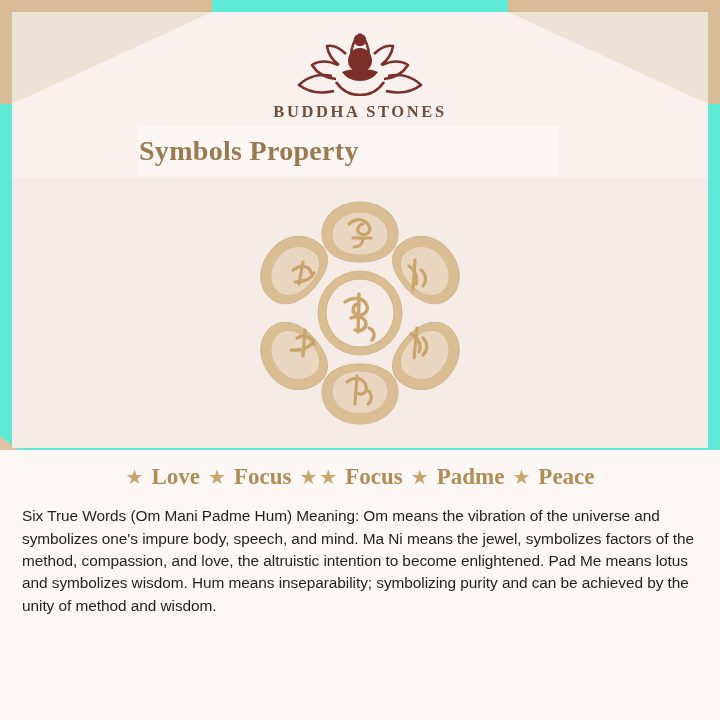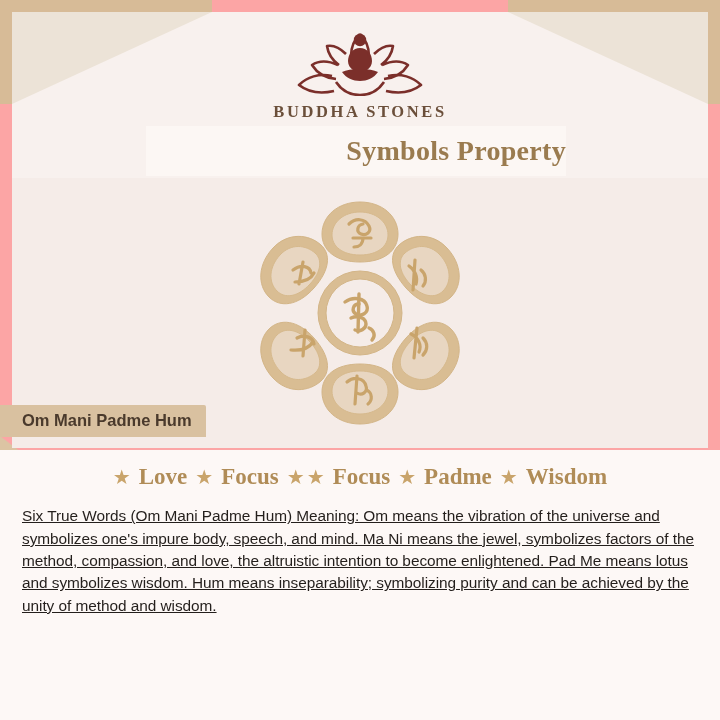--- a/index.html
+++ b/index.html
@@ -5,21 +5,21 @@
   * { box-sizing: border-box; }
   html, body {
     margin: 0; padding: 0;
     width: 720px; height: 720px;
     overflow: hidden;
     font-family: "Liberation Sans", sans-serif;
   }
   #page {
     position: relative;
     width: 720px; height: 720px;
-    background: #fca5a5;
+    background: #5eead4;
   }
 
   
   .frame-corner {
     position: absolute;
     border-color: #cbb08a;
     pointer-events: none;
   }
   .fc-tl {
     left: 0; top: 0; width: 212px; height: 12px;
@@ -71,24 +71,24 @@
     font-family: "Liberation Serif", serif;
     font-size: 16.5px;
     letter-spacing: 2.6px;
     color: #6b4f3a;
     font-weight: 700;
   }
 
   
   .title-band {
     position: absolute;
-    left: 146px; top: 126px;
+    left: 139px; top: 126px;
     width: 420px; height: 50px;
     background: #fcf7f4;
-    display: flex; align-items: center; justify-content: flex-end;
+    display: flex; align-items: center; justify-content: flex-start;
   }
   .title-band .title-text {
     font-family: "Liberation Serif", serif;
     font-size: 28px;
     font-weight: 700;
     color: #9a7b4f;
     letter-spacing: .3px;
   }
 
   
@@ -134,21 +134,20 @@
   .keywords .star {
     color: #c9a46b;
     font-size: 20px;
     line-height: 1;
   }
   .paragraph {
     font-size: 15.4px;
     line-height: 1.45;
     color: #241f1c;
     letter-spacing: -0.05px;
-    text-decoration: underline;
   }
   .paragraph + .paragraph { margin-top: 0; }
 </style>
 </head>
 <body>
 
 <div id="page">
 
   <div class="wash-top"></div>
   <div class="diag-tl"></div>
@@ -234,32 +233,31 @@
         <g fill="none" stroke="#c9a46b" stroke-width="3.4" stroke-linecap="round">
           <path d="M112 116 c8 -6 20 -4 22 4 c2 7 -6 11 -11 8 c-5 -3 -3 -10 3 -10"></path>
           <path d="M118 132 c7 -3 15 0 15 6 c0 5 -6 8 -11 6"></path>
           <path d="M126 108 l-1 38"></path>
           <path d="M136 142 c5 2 7 8 3 12"></path>
         </g>
       </g>
     </svg>
   </div>
 
-  <div class="tag">Om Mani Padme Hum</div>
 
   <div class="body-block">
     <div class="keywords">
       <span class="star">★</span>
       <span class="kw">Love</span>
       <span class="star">★</span>
       <span class="kw">Focus</span>
       <span class="star">★</span>
       <span class="star">★</span>
       <span class="kw">Focus</span>
       <span class="star">★</span>
       <span class="kw">Padme</span>
       <span class="star">★</span>
-      <span class="kw">Wisdom</span>
+      <span class="kw">Peace</span>
     </div>
     <p class="paragraph">Six True Words (Om Mani Padme Hum) Meaning: Om means the vibration of the universe and symbolizes one's impure body, speech, and mind. Ma Ni means the jewel, symbolizes factors of the method, compassion, and love, the altruistic intention to become enlightened. Pad Me means lotus and symbolizes wisdom. Hum means inseparability; symbolizing purity and can be achieved by the unity of method and wisdom.</p>
   </div>
 
 </div>
 
 </body></html>

